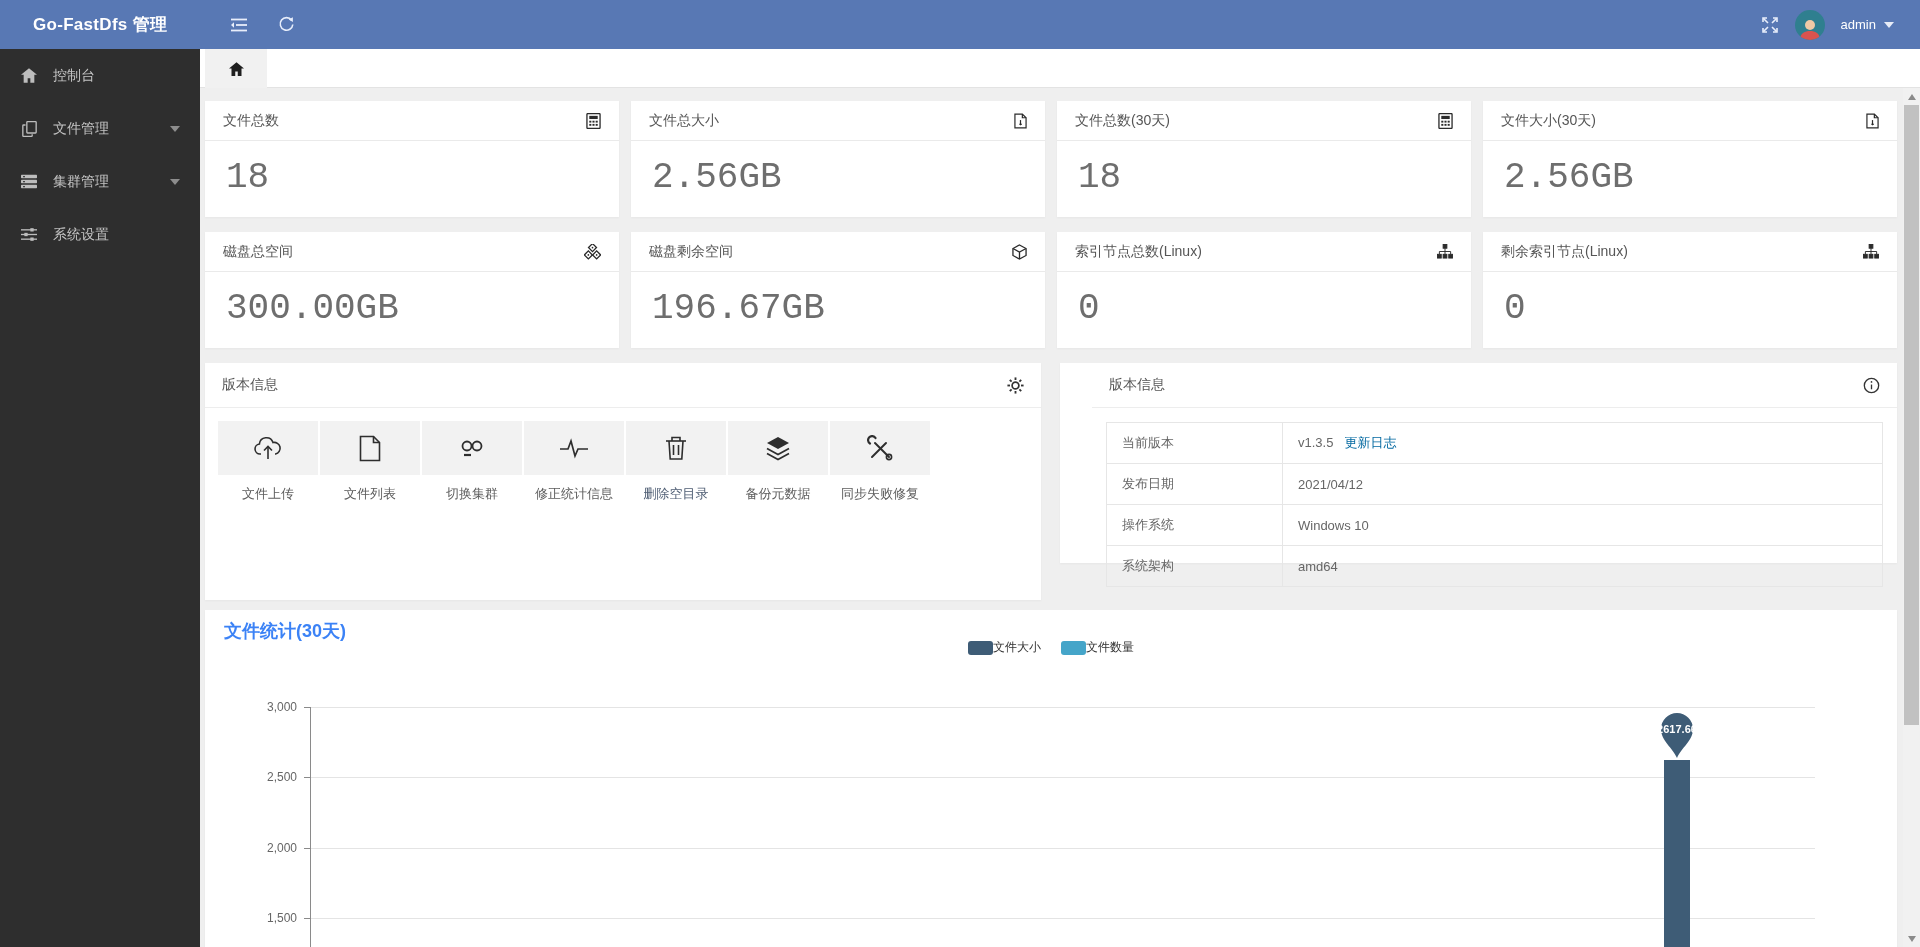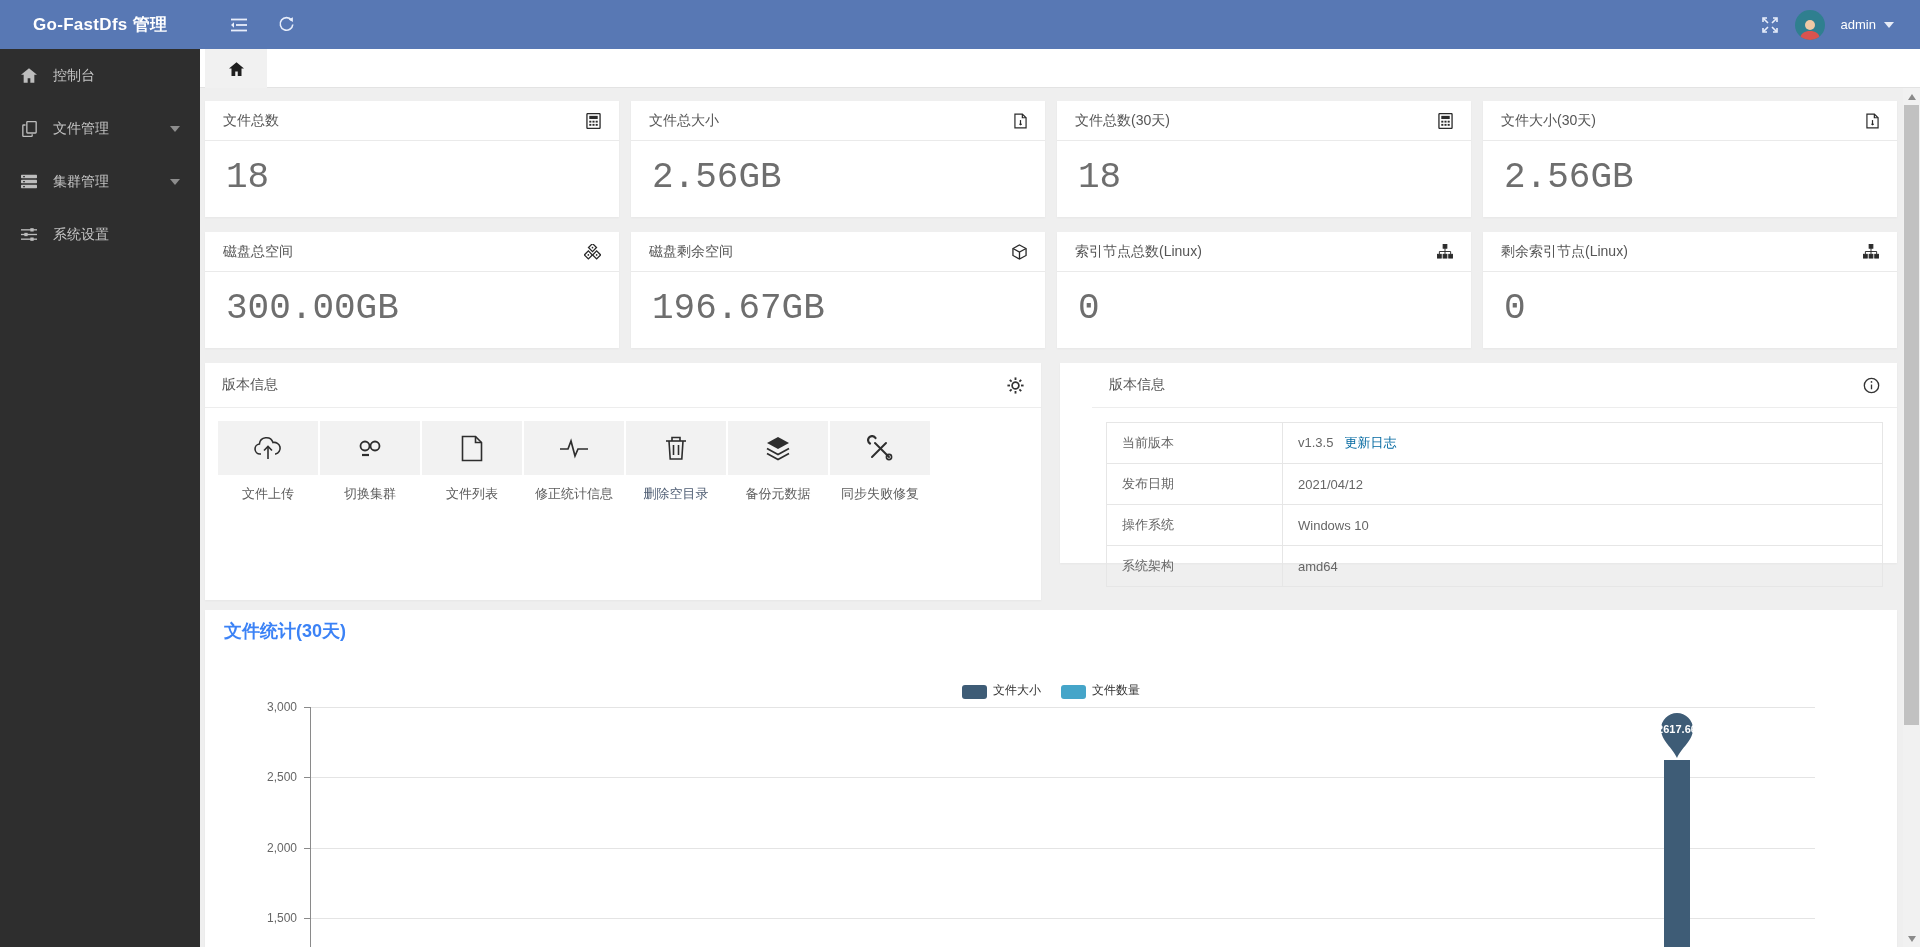--- a/index.html
+++ b/index.html
@@ -54,21 +54,21 @@
 
   .vtable{border-collapse:collapse;margin:14px;width:calc(100% - 28px);}
   .vtable td{border:1px solid #e6e6e6;font-size:13px;color:#666;padding:11px 15px;}
   .vtable td.k{width:176px;}
   .vlink{color:#0369a1;margin-left:11px;text-decoration:none;cursor:pointer;}
 
   
   .chart-panel{position:absolute;left:205px;top:610px;width:1692px;height:337px;background:#fff;overflow:hidden;box-shadow:0 1px 2px rgba(0,0,0,.04);}
   .chart-title{position:absolute;left:19px;top:9px;font-size:18px;font-weight:bold;color:#3b82f6;}
   .legend{position:absolute;left:0;right:0;top:29px;display:flex;justify-content:center;align-items:center;gap:20px;font-size:12px;color:#333;}
-  .legend-item{display:flex;align-items:flex-end;gap:6px;cursor:pointer;margin-top:43px;}
+  .legend-item{display:flex;align-items:center;cursor:pointer;}
   .swatch{width:25px;height:14px;border-radius:3px;}
   .gridline{position:absolute;left:105px;width:1505px;height:1px;background:#e4e4e4;}
   .y-axis-line{position:absolute;left:105px;top:97px;bottom:0;width:1px;background:#8a8a8a;}
   .ytick{position:absolute;left:99px;width:6px;height:1px;background:#8a8a8a;}
   .ylabel{position:absolute;left:30px;width:62px;text-align:right;font-size:12px;color:#666;}
   .bar{position:absolute;left:1459px;top:150px;width:26px;height:187px;background:#3e5c76;}
   .pin{position:absolute;left:1447px;top:96px;}
 
   
   .scrollbar{position:absolute;right:0;top:88px;bottom:0;width:17px;background:#f1f1f1;z-index:40;}
@@ -342,40 +342,40 @@
               <path d="M11 15.5 L15 11.5 L19 15.5"></path>
           </svg>
         </span>
       </div>
       <div class="action-label">文件上传</div>
     </div>
 
     <div class="action">
       <div class="action-box">
         <span>
+          <svg width="22" height="27" viewBox="0 0 22 27" fill="none" stroke="currentColor" stroke-width="1.6">
+            <path d="M1.5 1.5 h13 l6 6 v18 h-19 z"></path>
+              <path d="M14.5 1.5 v6 h6"></path>
+          </svg>
+        </span>
+      </div>
+      <div class="action-label">文件列表</div>
+    </div>
+
+    <div class="action">
+      <div class="action-box">
+        <span>
           <svg width="30" height="24" viewBox="0 0 30 24" fill="none" stroke="currentColor" stroke-width="1.8">
             <circle cx="10" cy="10" r="4.5"></circle>
               <circle cx="20" cy="10" r="4.5"></circle>
             <line x1="7" y1="19" x2="14" y2="19" stroke-width="2.2"></line>
           </svg>
         </span>
       </div>
       <div class="action-label">切换集群</div>
-    </div>
-
-    <div class="action">
-      <div class="action-box">
-        <span>
-          <svg width="22" height="27" viewBox="0 0 22 27" fill="none" stroke="currentColor" stroke-width="1.6">
-            <path d="M1.5 1.5 h13 l6 6 v18 h-19 z"></path>
-              <path d="M14.5 1.5 v6 h6"></path>
-          </svg>
-        </span>
-      </div>
-      <div class="action-label">文件列表</div>
     </div>
 
     <div class="action">
       <div class="action-box">
         <span>
           <svg width="32" height="26" viewBox="0 0 32 26" fill="none" stroke="currentColor" stroke-width="1.7">
             <polyline points="2,14 10,14 13,6 17,21 20,14 30,14"></polyline>
           </svg>
         </span>
       </div>

